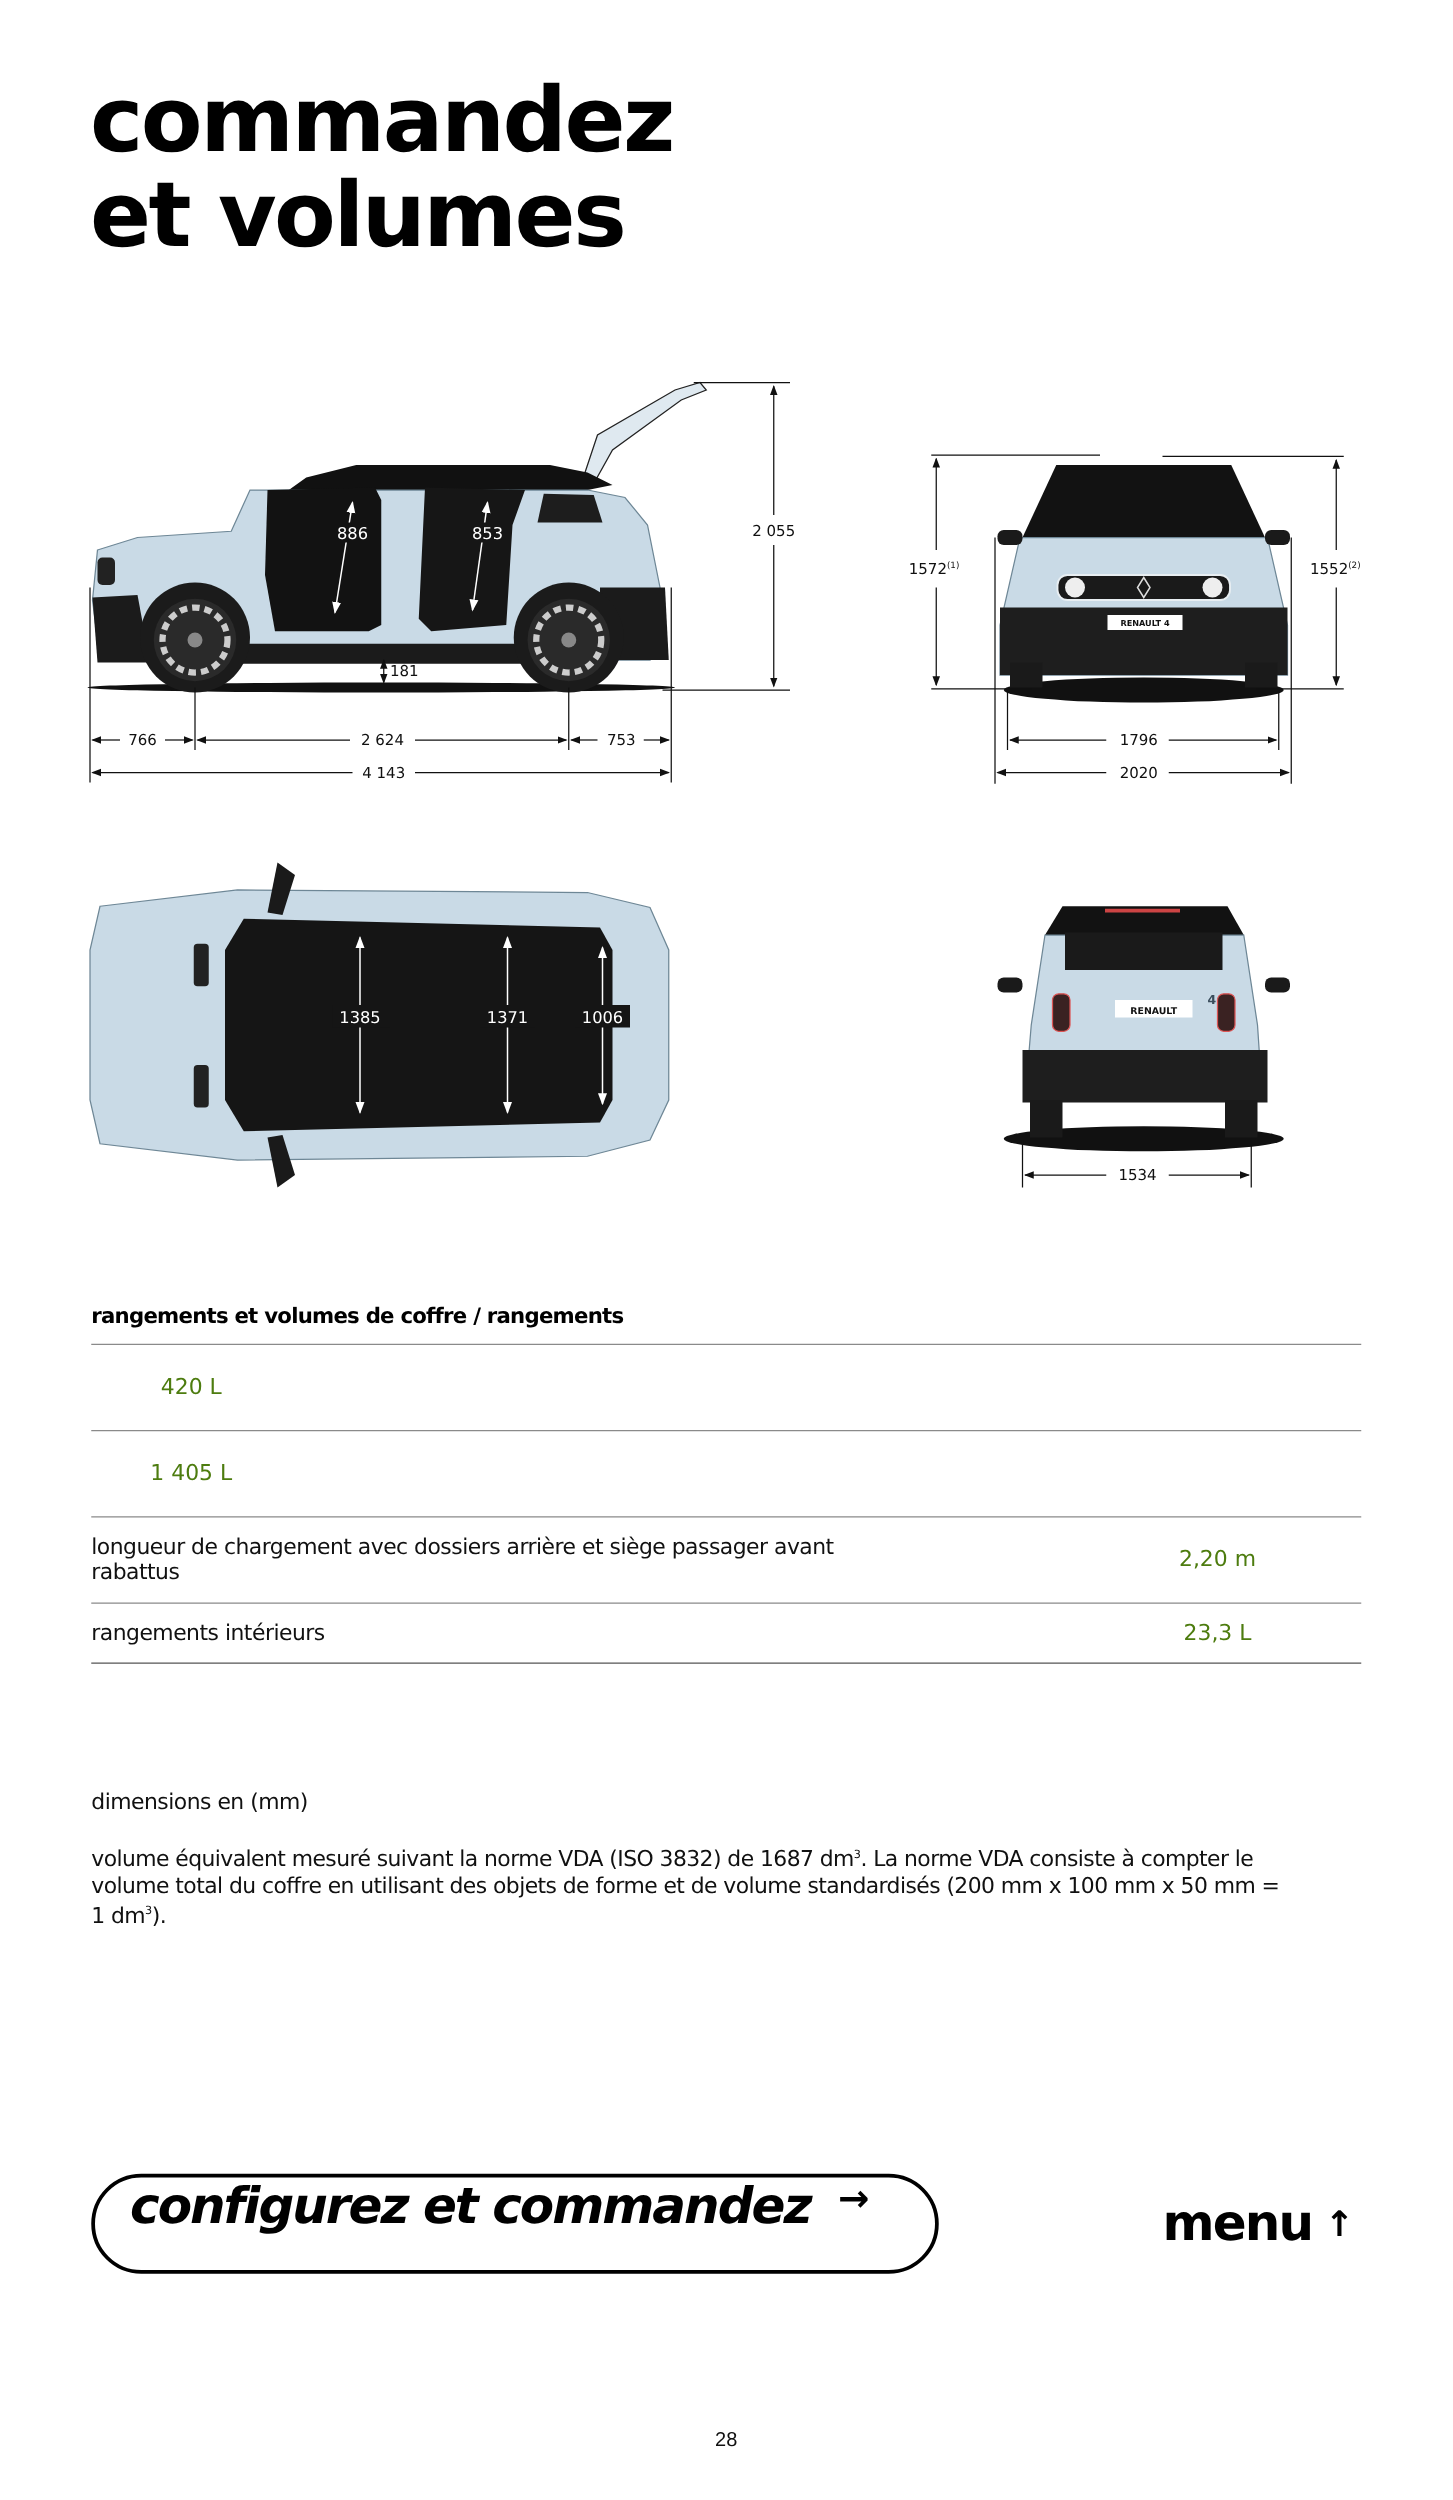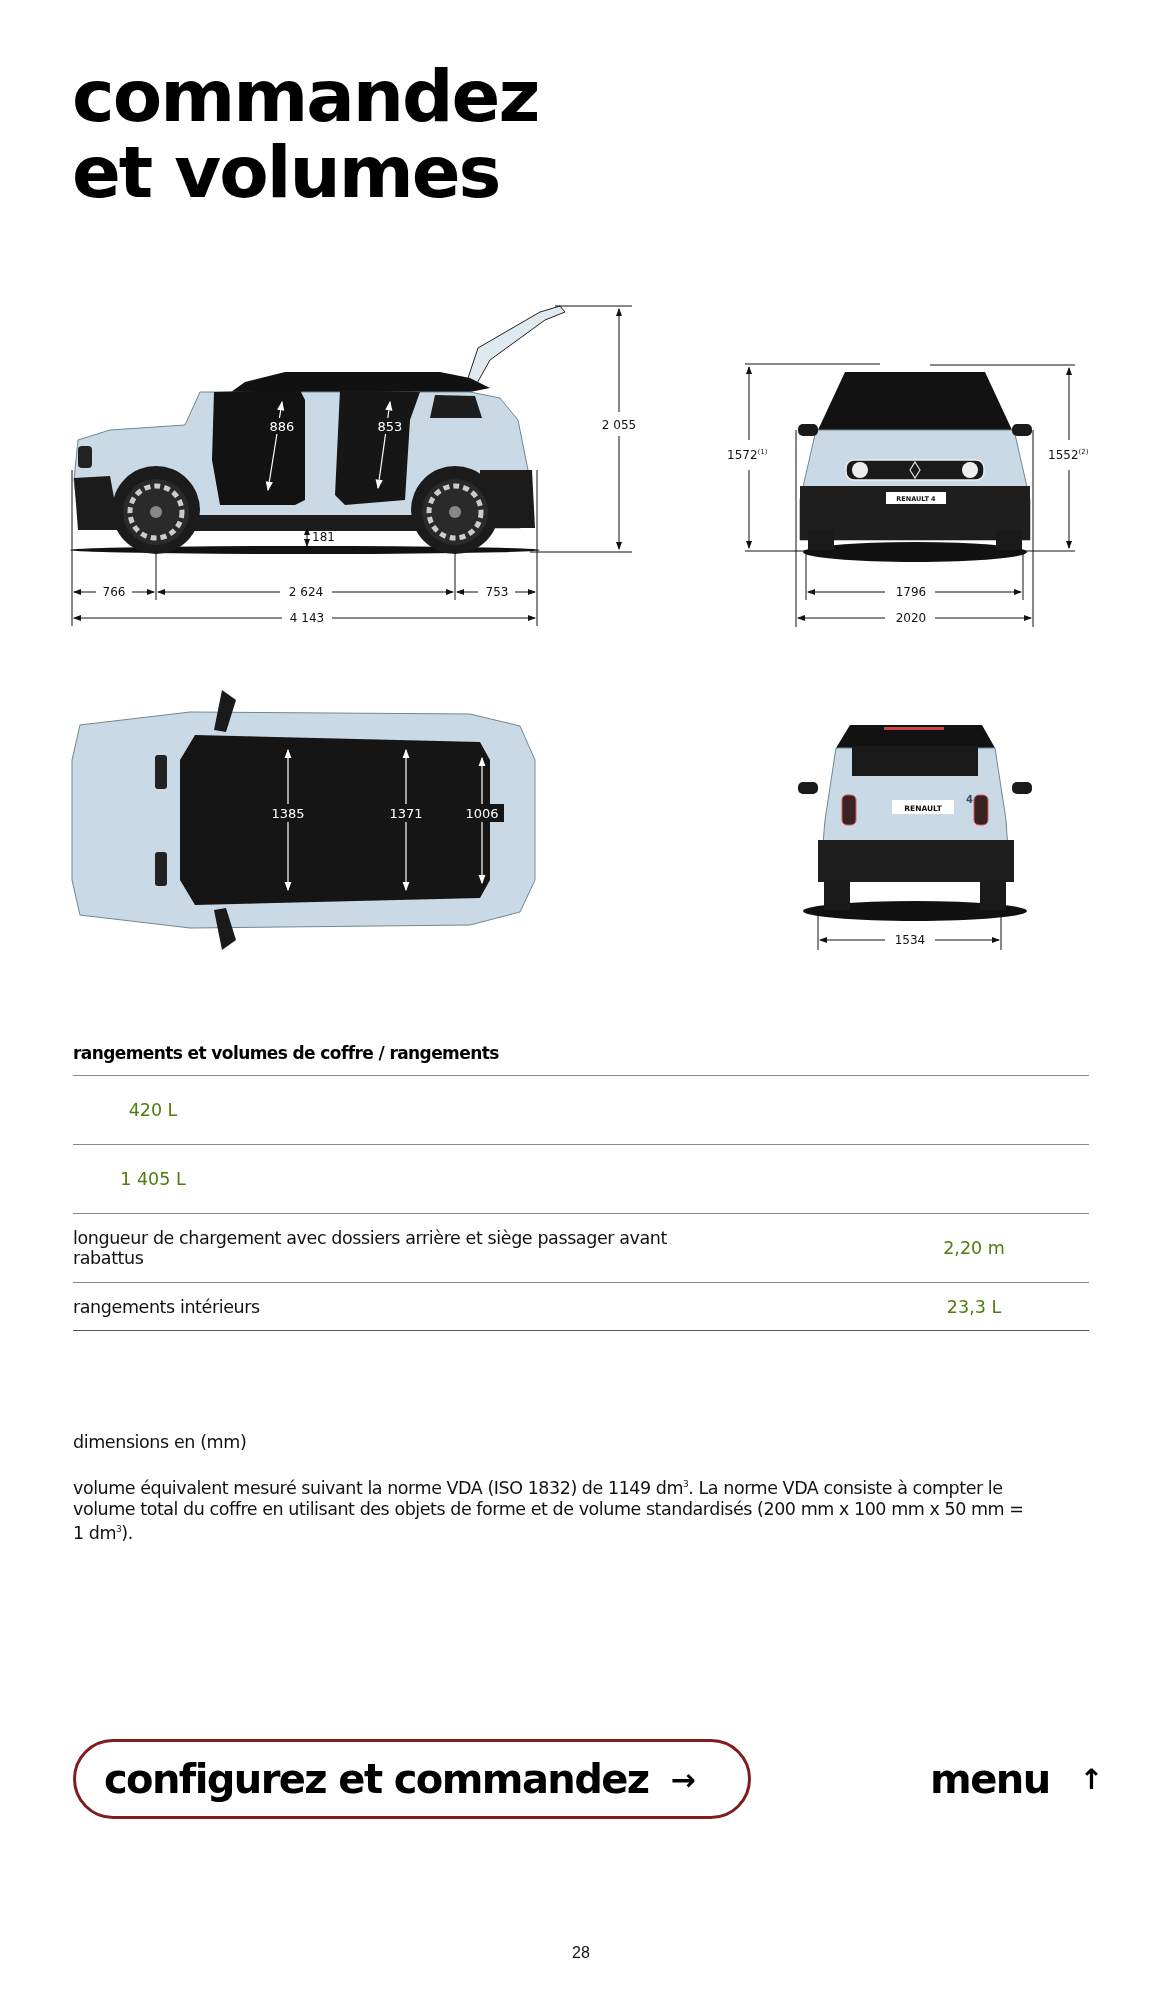--- a/index.html
+++ b/index.html
@@ -40,33 +40,34 @@
 
   .notes { position: absolute; left: 73px; top: 1432px; width: 960px; }
   .notes .unit { font-size: 17.5px; letter-spacing: -0.4px; color: #111; }
   .notes .para {
     margin-top: 22px; font-size: 17.5px; line-height: 20.5px; letter-spacing: -0.45px; color: #111;
   }
   sup { font-size: 9px; vertical-align: 7px; }
 
   .cta {
     position: absolute; left: 73px; top: 1739px; width: 678px; height: 80px;
-    border: 3px solid #7f1d1d; border-radius: 40px;
-    display: flex; align-items: center; padding-left: 28px; cursor: pointer;
+    border: 3px solid #000000; border-radius: 40px;
+    display: flex; padding-left: 28px; cursor: pointer;
     background: #fff;
+    font-style: italic;
   }
   .cta .cta-label {
     font-family: "DejaVu Sans", sans-serif; font-weight: 700; font-size: 40px;
     letter-spacing: -1.6px;
   }
   .cta .arrow { margin-left: 22px; font-weight: 700; font-size: 30px; }
 
   .menu {
     position: absolute; left: 930px; top: 1752px; height: 54px;
-    display: flex; align-items: center; cursor: pointer; gap: 20px;
+    display: flex; align-items: center; cursor: pointer;
   }
   .menu .menu-label { font-weight: 700; font-size: 40px; letter-spacing: -1.5px; }
   .menu .arrow { margin-left: 10px; font-weight: 700; font-size: 28px; }
 
   .page-num {
     position: absolute; left: 0; width: 1162px; top: 1944px; text-align: center;
     font-family: "Liberation Sans", sans-serif; font-size: 16px; color: #111;
   }
 </style>
 </head>
@@ -271,21 +272,21 @@
   </div>
   <div class="row last">
     <div class="label">rangements intérieurs</div>
     <div class="value">23,3 L</div>
   </div>
 </div>
 
 <div class="notes">
   <div class="unit">dimensions en (mm)</div>
   <div class="para">
-    <span>volume équivalent mesuré suivant la norme VDA (ISO 1832) de 1149 dm</span><sup>3</sup><span>. La norme VDA consiste à compter le volume total du coffre en utilisant des objets de forme et de volume standardisés (200 mm x 100 mm x 50 mm = 1 dm</span><sup>3</sup><span>).</span>
+    <span>volume équivalent mesuré suivant la norme VDA (ISO 3832) de 1687 dm</span><sup>3</sup><span>. La norme VDA consiste à compter le volume total du coffre en utilisant des objets de forme et de volume standardisés (200 mm x 100 mm x 50 mm = 1 dm</span><sup>3</sup><span>).</span>
   </div>
 </div>
 
 <div class="cta">
   <span class="cta-label">configurez et commandez</span>
   <span class="arrow">→</span>
 </div>
 
 <div class="menu">
   <span class="menu-label">menu</span>

